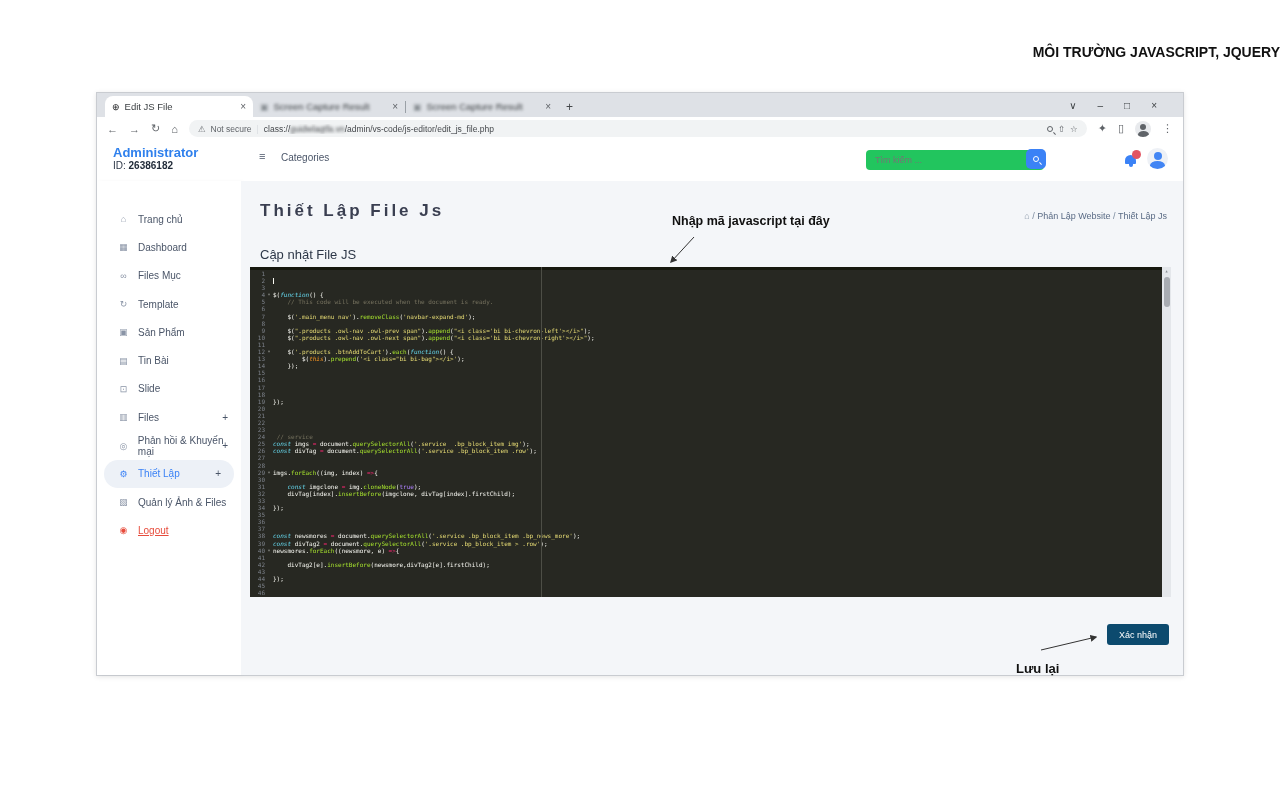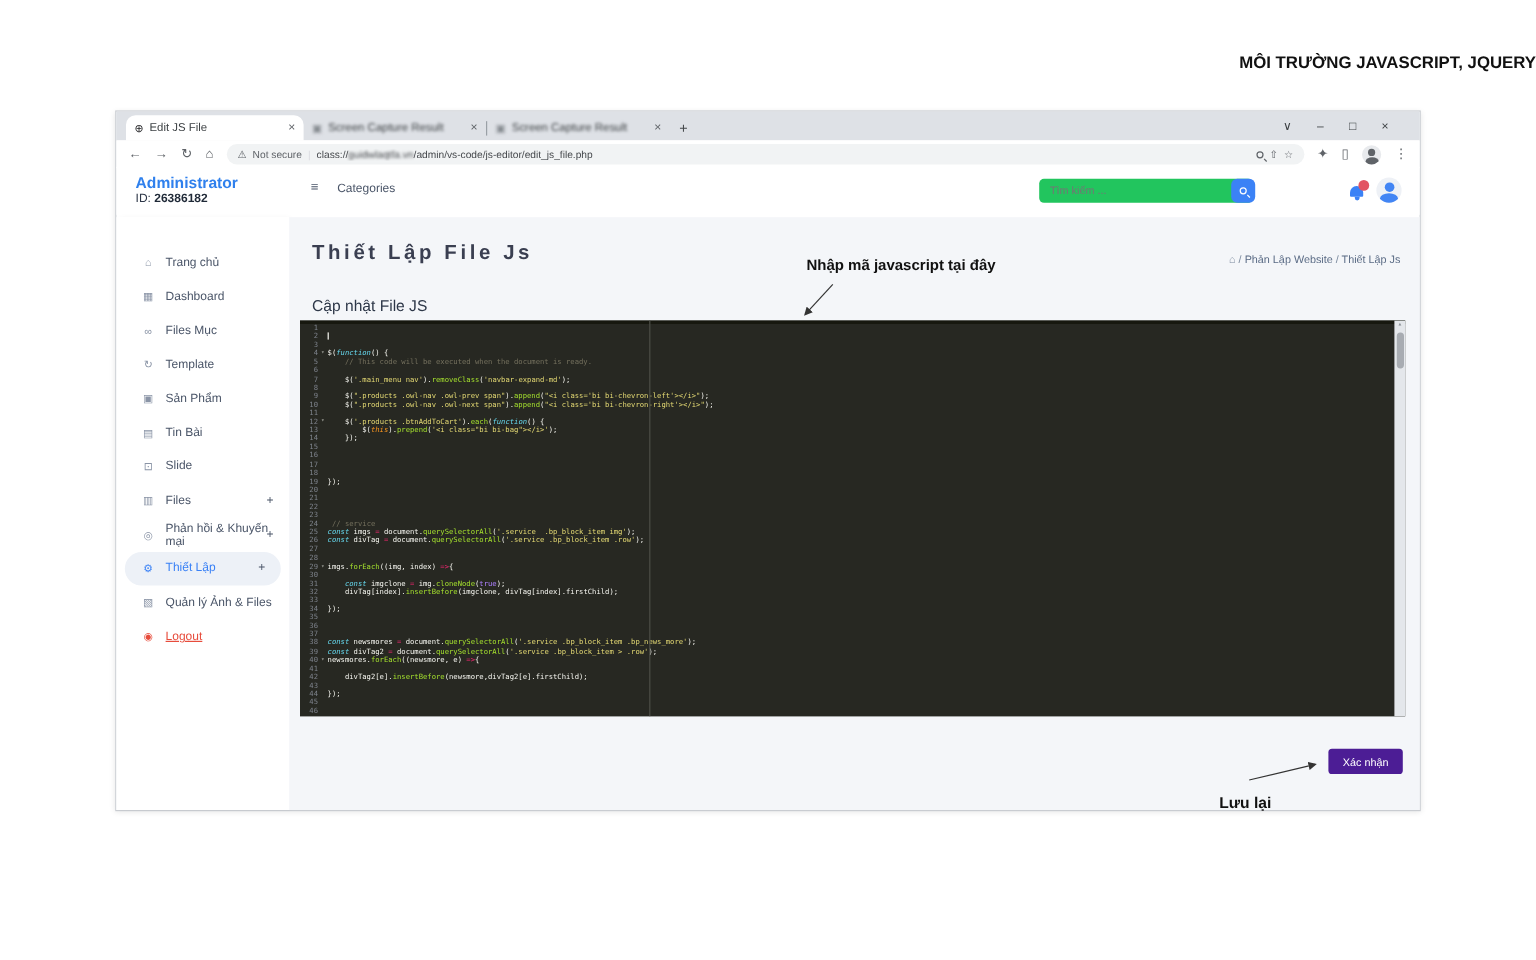--- a/index.html
+++ b/index.html
@@ -76,21 +76,21 @@
   .side-item.danger { color:#e74c3c; }
   .side-item.danger .ic { color:#e74c3c; }
 
   
   .content { position:absolute; left:144px; top:88px; right:0; bottom:0; background:#f4f6f9; }
   .content-title { position:absolute; left:19px; top:20px; font-size:17px; font-weight:bold;
     color:#3a3f51; letter-spacing:3px; }
   .breadcrumb { position:absolute; right:16px; top:30px; font-size:9px; color:#7b8a9e; }
   .breadcrumb a { color:#5a6b85; text-decoration:none; }
   .section-label { position:absolute; left:19px; top:66px; font-size:13px; color:#2d3748; }
-  .confirm-btn { position:absolute; right:14px; top:443px; width:62px; height:21px; background:#4c1d95;
+  .confirm-btn { position:absolute; right:14px; top:443px; width:62px; height:21px; background:#0c4a6e;
     border:none; border-radius:3px; color:#fff; font-size:9px; font-family:"Liberation Sans",sans-serif; cursor:pointer; }
 
   
   .editor { position:absolute; left:9px; top:86px; width:921px; height:330px; background:#272822;
     font-family:"DejaVu Sans Mono",monospace; font-size:6px; line-height:7.1px; overflow:hidden; cursor:text; }
   .ed-top { height:3px; background:#17180f; }
   .ed-ruler { position:absolute; left:291px; top:0; bottom:0; width:1px; background:#4d4e46; }
   .ed-row { display:flex; height:7.1px; }
   .ed-row .ln { width:15px; text-align:right; color:#7e838c; flex:none; }
   .ed-row .fold { width:8px; text-align:center; color:#8f908a; font-size:5px; flex:none; }

